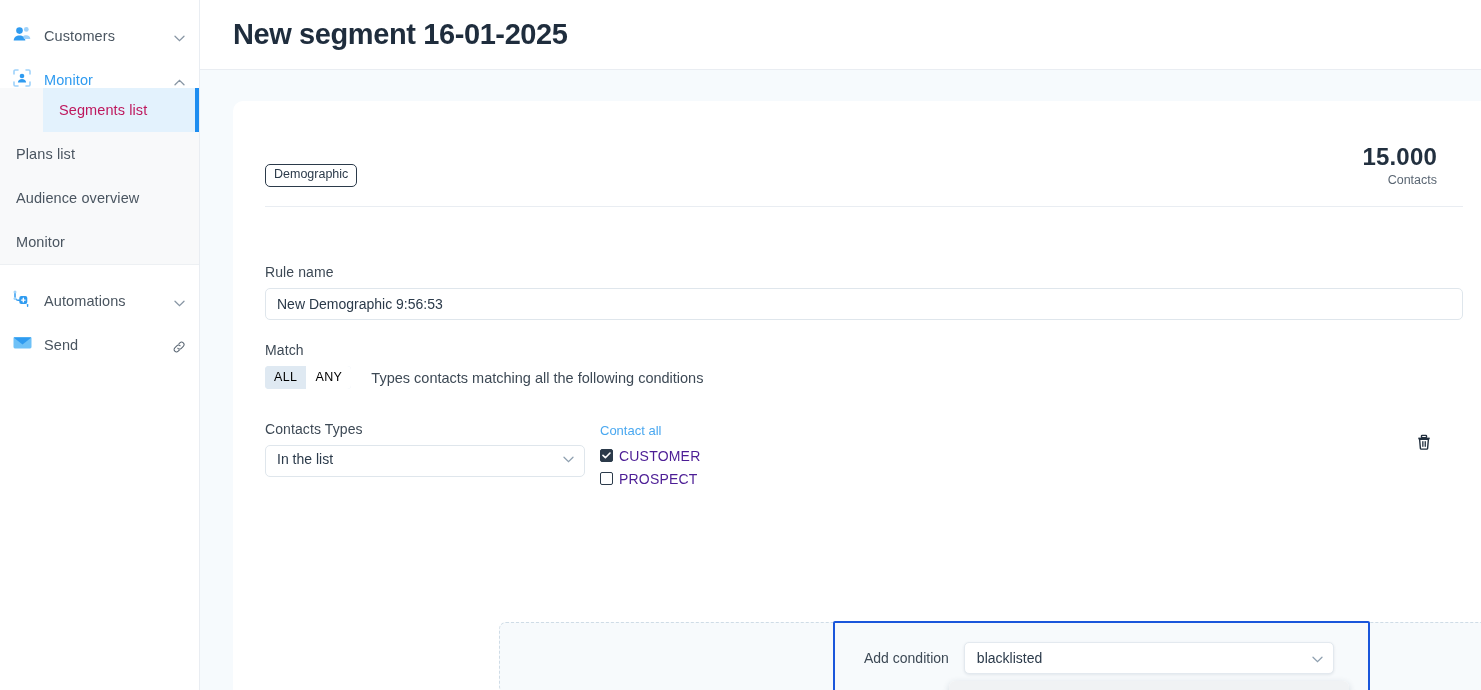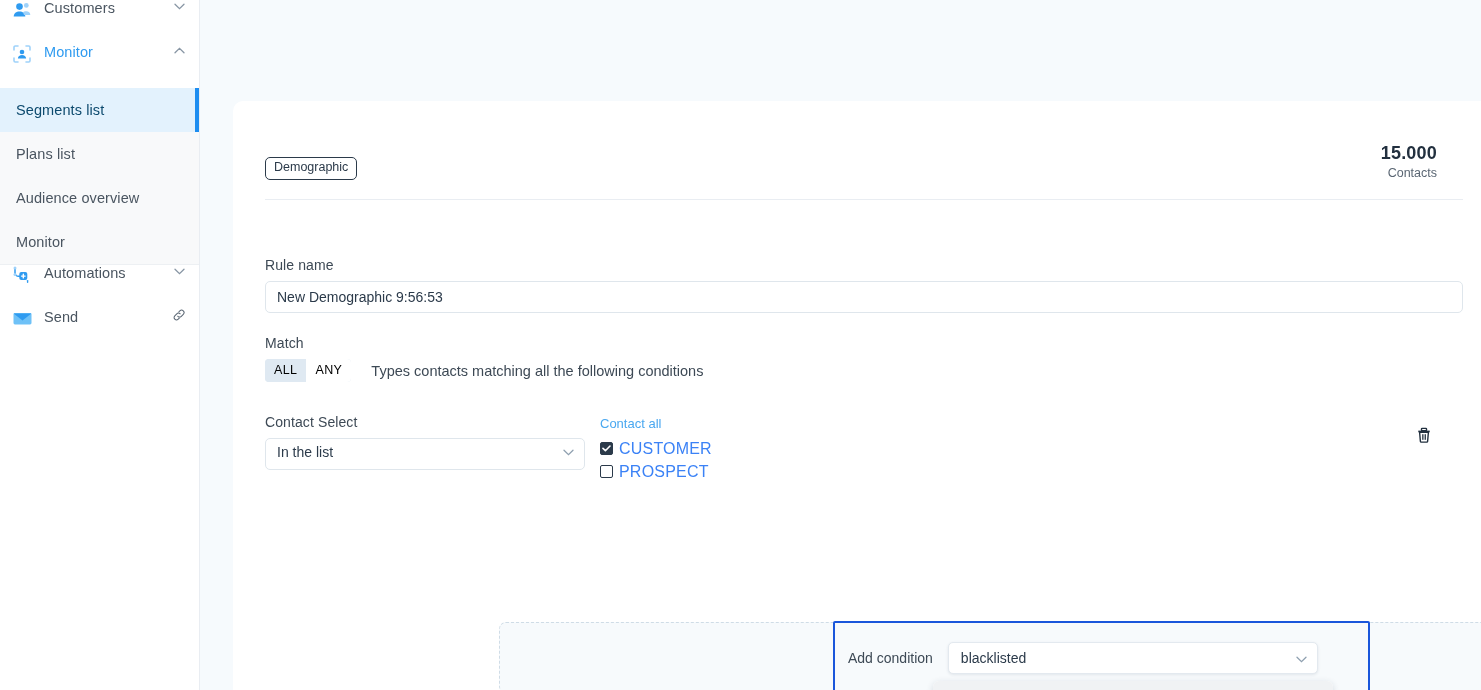--- a/index.html
+++ b/index.html
@@ -14,21 +14,21 @@
   .app { display: flex; width: 1481px; height: 690px; }
 
   
   .sidebar {
     width: 200px; min-width: 200px; height: 690px;
     background: #ffffff;
     border-right: 1px solid #e9edf2;
     position: relative;
   }
   .nav-row {
-    display: flex; align-items: flex-start;
+    display: flex; align-items: flex-end;
     height: 44px; padding: 0 14px 0 12px;
     cursor: pointer; position: relative;
   }
   .nav-row .ico {
     width: 20px; min-width: 20px; height: 20px;
     display: flex; align-items: center; justify-content: center;
     margin-right: 12px;
   }
   .nav-row .lbl {
     flex: 1; font-size: 14.5px; color: #4a5560; letter-spacing: .1px;
@@ -39,21 +39,21 @@
     color: #7b8794;
   }
   .chev svg { display: block; }
   .submenu { background: #f8f9fa; padding: 0; }
   .sub-item {
     height: 44px; display: flex; align-items: center;
     padding-left: 16px; font-size: 14.5px; color: #4a5560;
     cursor: pointer; position: relative; letter-spacing: .1px;
   }
   .sub-item.selected {
-    background: #e3f2fd; color: #0c4a6e;
+    background: #e3f2fd; color: #be185d; margin-left: 43px;
   }
   .sub-item.selected::after {
     content: ""; position: absolute; right: 0; top: 0; bottom: 0;
     width: 4px; background: #1d8df0;
   }
   .sb-divider { height: 1px; background: #edf0f3; margin: 0; }
 
   
   .main {
     flex: 1; height: 690px; position: relative;
@@ -80,21 +80,21 @@
   .card-inner { padding-top: 42px; }
 
   .badge-row { display: flex; align-items: flex-end; justify-content: space-between; }
   .badge {
     display: inline-block;
     border: 1px solid #2b3a4a; border-radius: 5px;
     padding: 3px 8px 4px; font-size: 12.5px; color: #2b3a4a;
     background: #ffffff; line-height: 1.1;
   }
   .contacts-box { text-align: right; padding-right: 26px; }
-  .contacts-num { font-size: 18px; font-weight: bold; color: #22303f; letter-spacing: .2px; }
+  .contacts-num { font-size: 24px; font-weight: bold; color: #22303f; letter-spacing: .2px; }
   .contacts-lbl { font-size: 12.5px; color: #5a6673; margin-top: 2px; }
 
   .hr { height: 1px; background: #e9edf2; margin: 19px 0 0 0; }
 
   .field-label {
     font-size: 14px; color: #3d4955; margin-bottom: 8px; letter-spacing: .1px;
   }
   .rule-block { margin-top: 57px; }
   .text-input {
     width: 100%; height: 32px;
@@ -138,21 +138,21 @@
   }
   .chk-line { display: flex; align-items: center; height: 23px; }
   .cbox {
     width: 13px; height: 13px; margin-right: 6px;
     border: 1.6px solid #2b3a4a; border-radius: 2px;
     display: inline-flex; align-items: center; justify-content: center;
     background: #fff; cursor: pointer;
   }
   .cbox.checked { background: #2b3a4a; }
   .cbox.checked svg { display: block; }
-  .chk-label { font-size: 16px; color: #3b82f6; letter-spacing: .2px; }
+  .chk-label { font-size: 14px; color: #4c1d95; letter-spacing: .2px; }
   .trash-btn {
     position: absolute; right: 30px; top: 12px;
     cursor: pointer; width: 18px; height: 18px;
   }
 
   .dashed-zone {
     position: absolute; left: 266px; top: 521px;
     width: 1197px; height: 71px;
     border: 1.5px dashed #cfdce6; border-radius: 7px;
     background: #f7fafc;
@@ -160,21 +160,21 @@
   .focus-box {
     position: absolute; left: 600px; top: 520px;
     width: 537px; height: 97px;
     border: 2px solid #1a56db; border-radius: 2px;
     background: transparent;
   }
   .add-cond-wrap {
     position: absolute; left: 615px; top: 541px;
     display: flex; align-items: flex-start;
   }
-  .add-cond-lbl { font-size: 14px; color: #3d4955; line-height: 32px; margin-right: 15px; }
+  .add-cond-lbl { font-size: 14px; color: #3d4955; line-height: 32px; margin-right: 15px; margin-left: 16px; }
   .ac-select {
     width: 370px; height: 32px; background: #fff;
     border: 1px solid #e3e9ef; border-radius: 5px;
     box-shadow: 0 1px 3px rgba(30,50,80,.10);
     display: flex; align-items: center; padding: 0 10px 0 12px;
     font-size: 14px; color: #2b3a4a; cursor: text;
   }
   .ac-select .val { flex: 1; }
   .ac-menu {
     width: 400px; margin-top: 7px; margin-left: -15px;
@@ -275,20 +275,23 @@
           <path d="M5.6 8.4a2.7 2.7 0 000 0l.1.1a2.8 2.8 0 004 0l2.3-2.3a2.8 2.8 0 00-4-4l-1.3 1.3" fill="none" stroke="#5a6673" stroke-width="1.2" stroke-linecap="round"></path>
           <path d="M8.4 5.6a2.8 2.8 0 00-4 0L2.1 7.9a2.8 2.8 0 004 4l1.3-1.3" fill="none" stroke="#5a6673" stroke-width="1.2" stroke-linecap="round"></path>
         </svg>
       </span>
     </div>
 
   </nav>
 
   <section class="main">
 
+    <div class="page-head">
+      <div class="page-title">New segment 16-01-2025</div>
+    </div>
 
     <div class="card">
       <div class="card-inner">
 
         <div class="badge-row">
           <span class="badge">Demographic</span>
           <div class="contacts-box">
             <div class="contacts-num">15.000</div>
             <div class="contacts-lbl">Contacts</div>
           </div>
@@ -307,21 +310,21 @@
             <div class="seg-toggle">
               <span class="seg">ALL</span>
               <span class="seg off">ANY</span>
             </div>
             <span class="match-text">Types contacts matching all the following conditions</span>
           </div>
         </div>
 
         <div class="cond-row">
           <div class="cond-left">
-            <div class="field-label">Contact Select</div>
+            <div class="field-label">Contacts Types</div>
             <div class="select-box">
               <span class="val">In the list</span>
               <span class="caret">
                 <svg width="11" height="7" viewBox="0 0 11 7">
                     <path d="M1 1.3L5.5 5.7 10 1.3" fill="none" stroke="#8fa0b0" stroke-width="1.3" stroke-linecap="round"></path>
                   </svg>
               </span>
             </div>
           </div>
 

